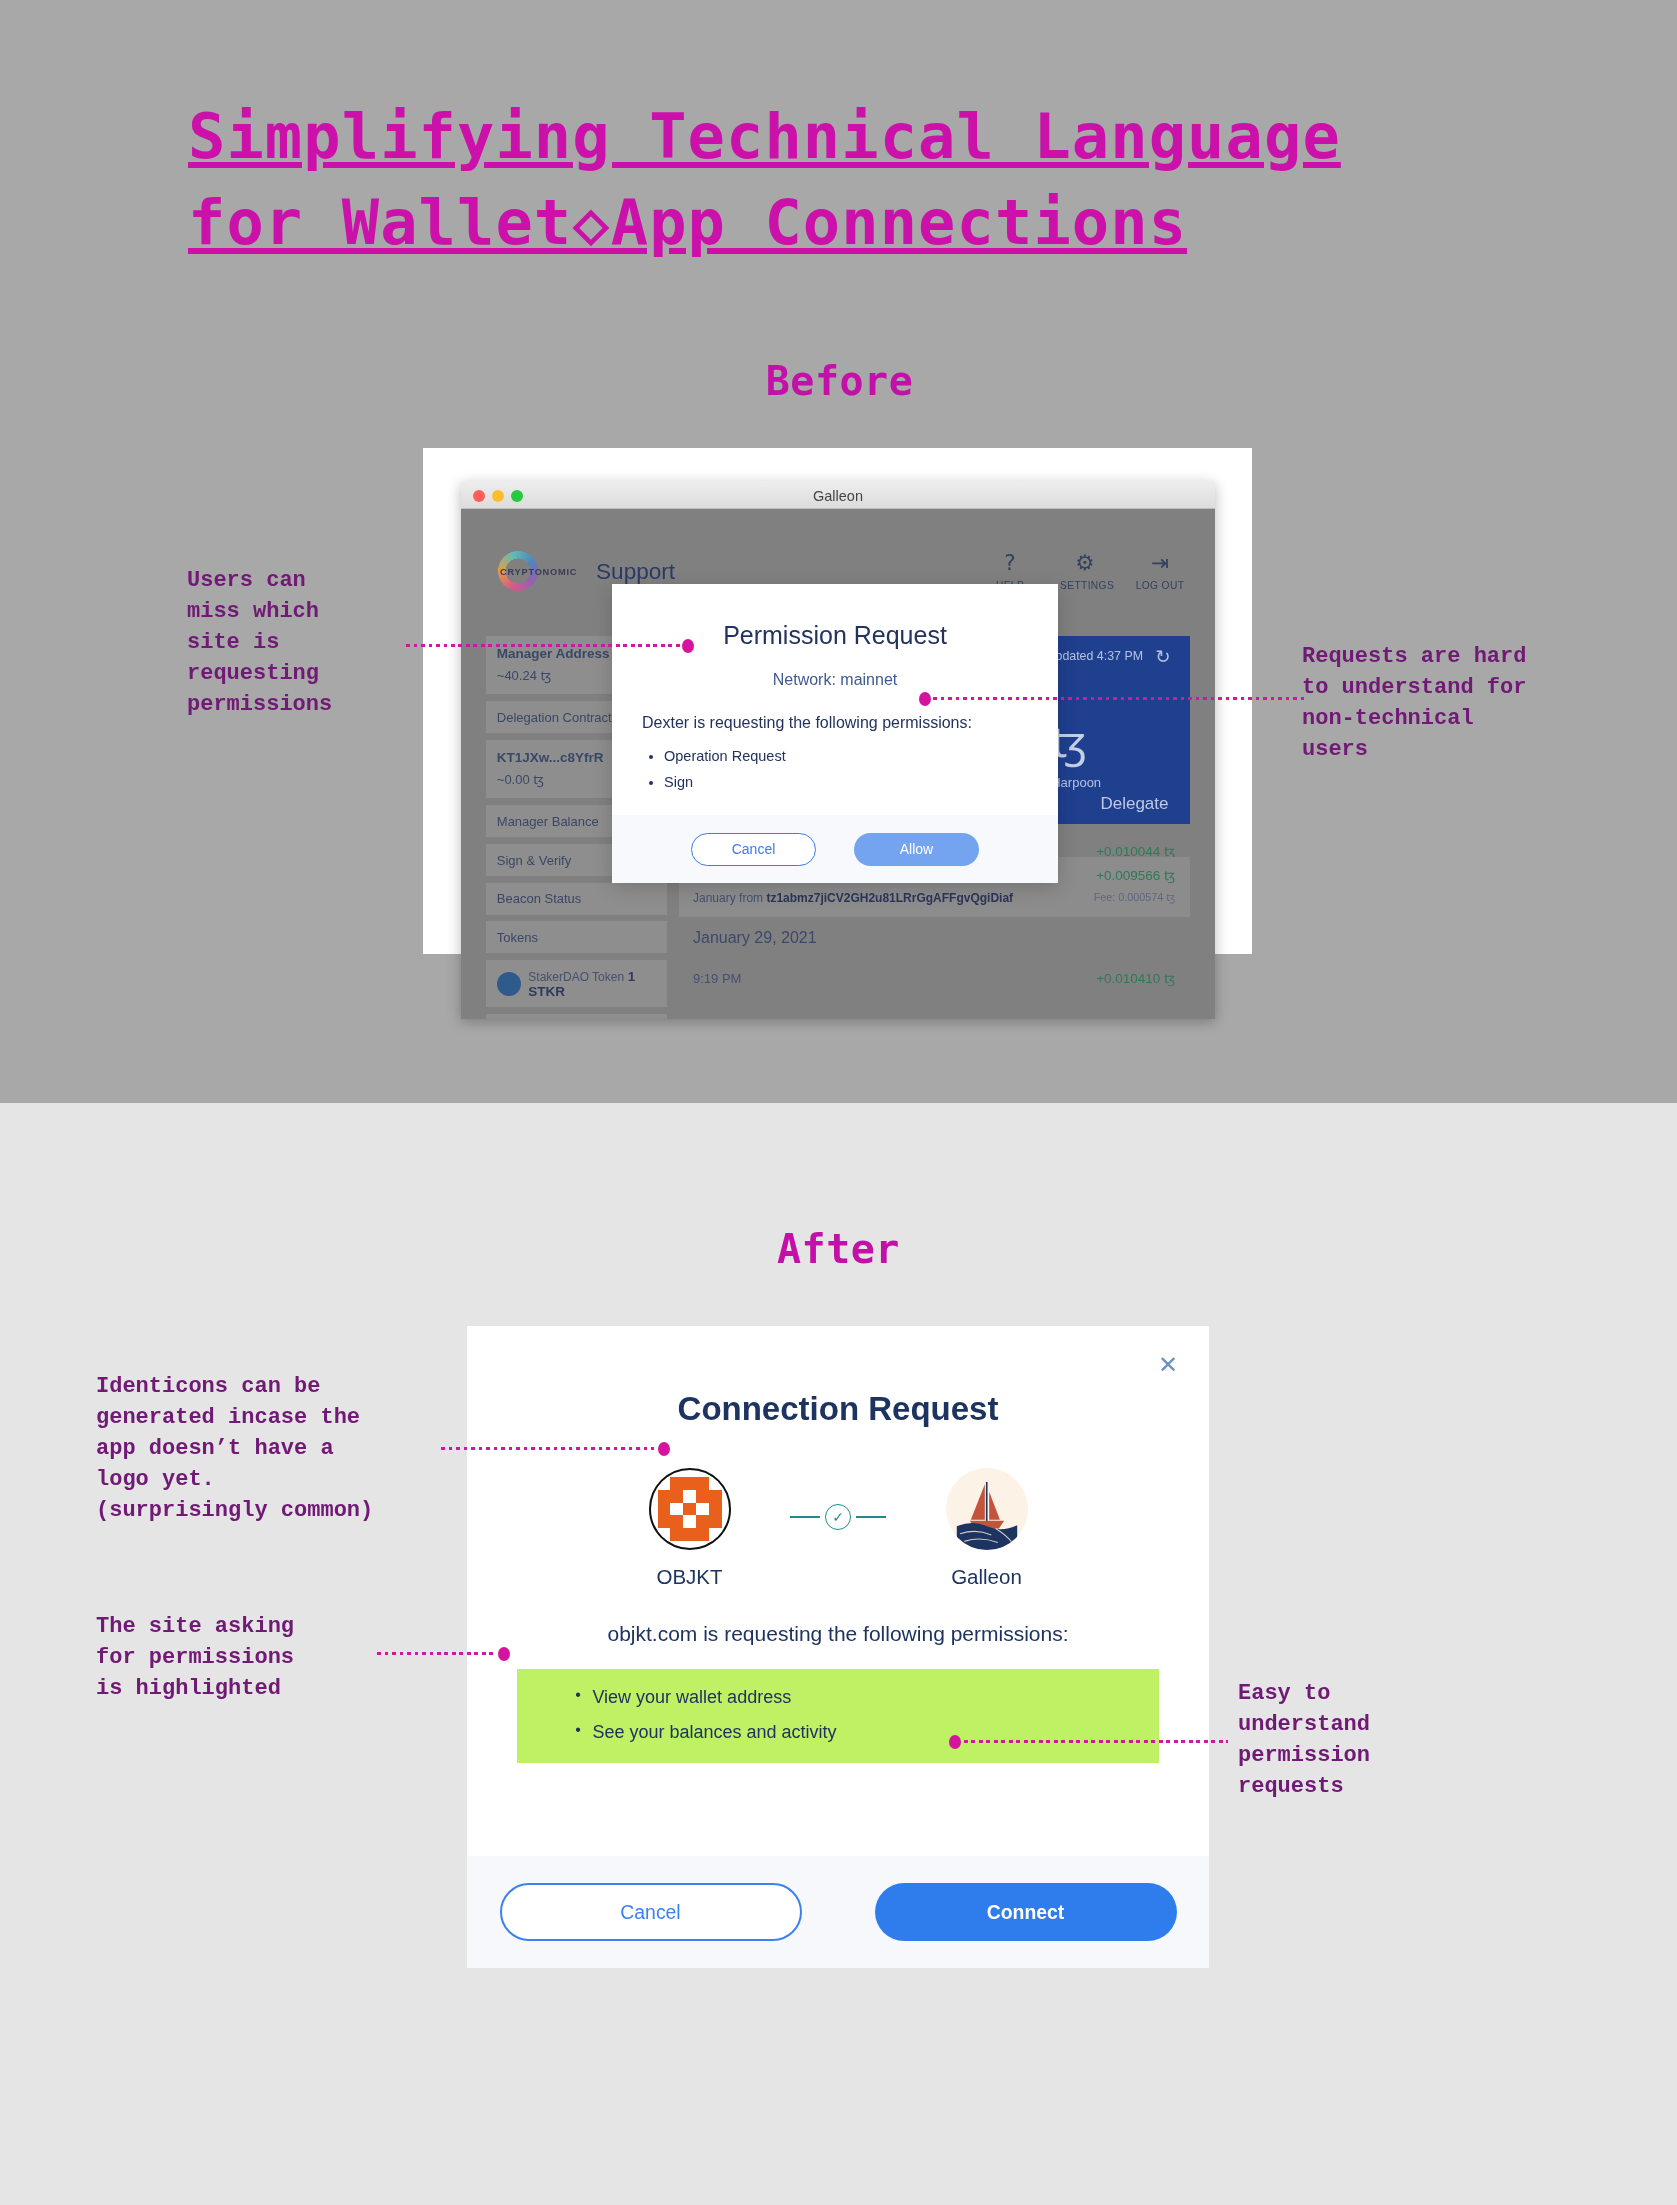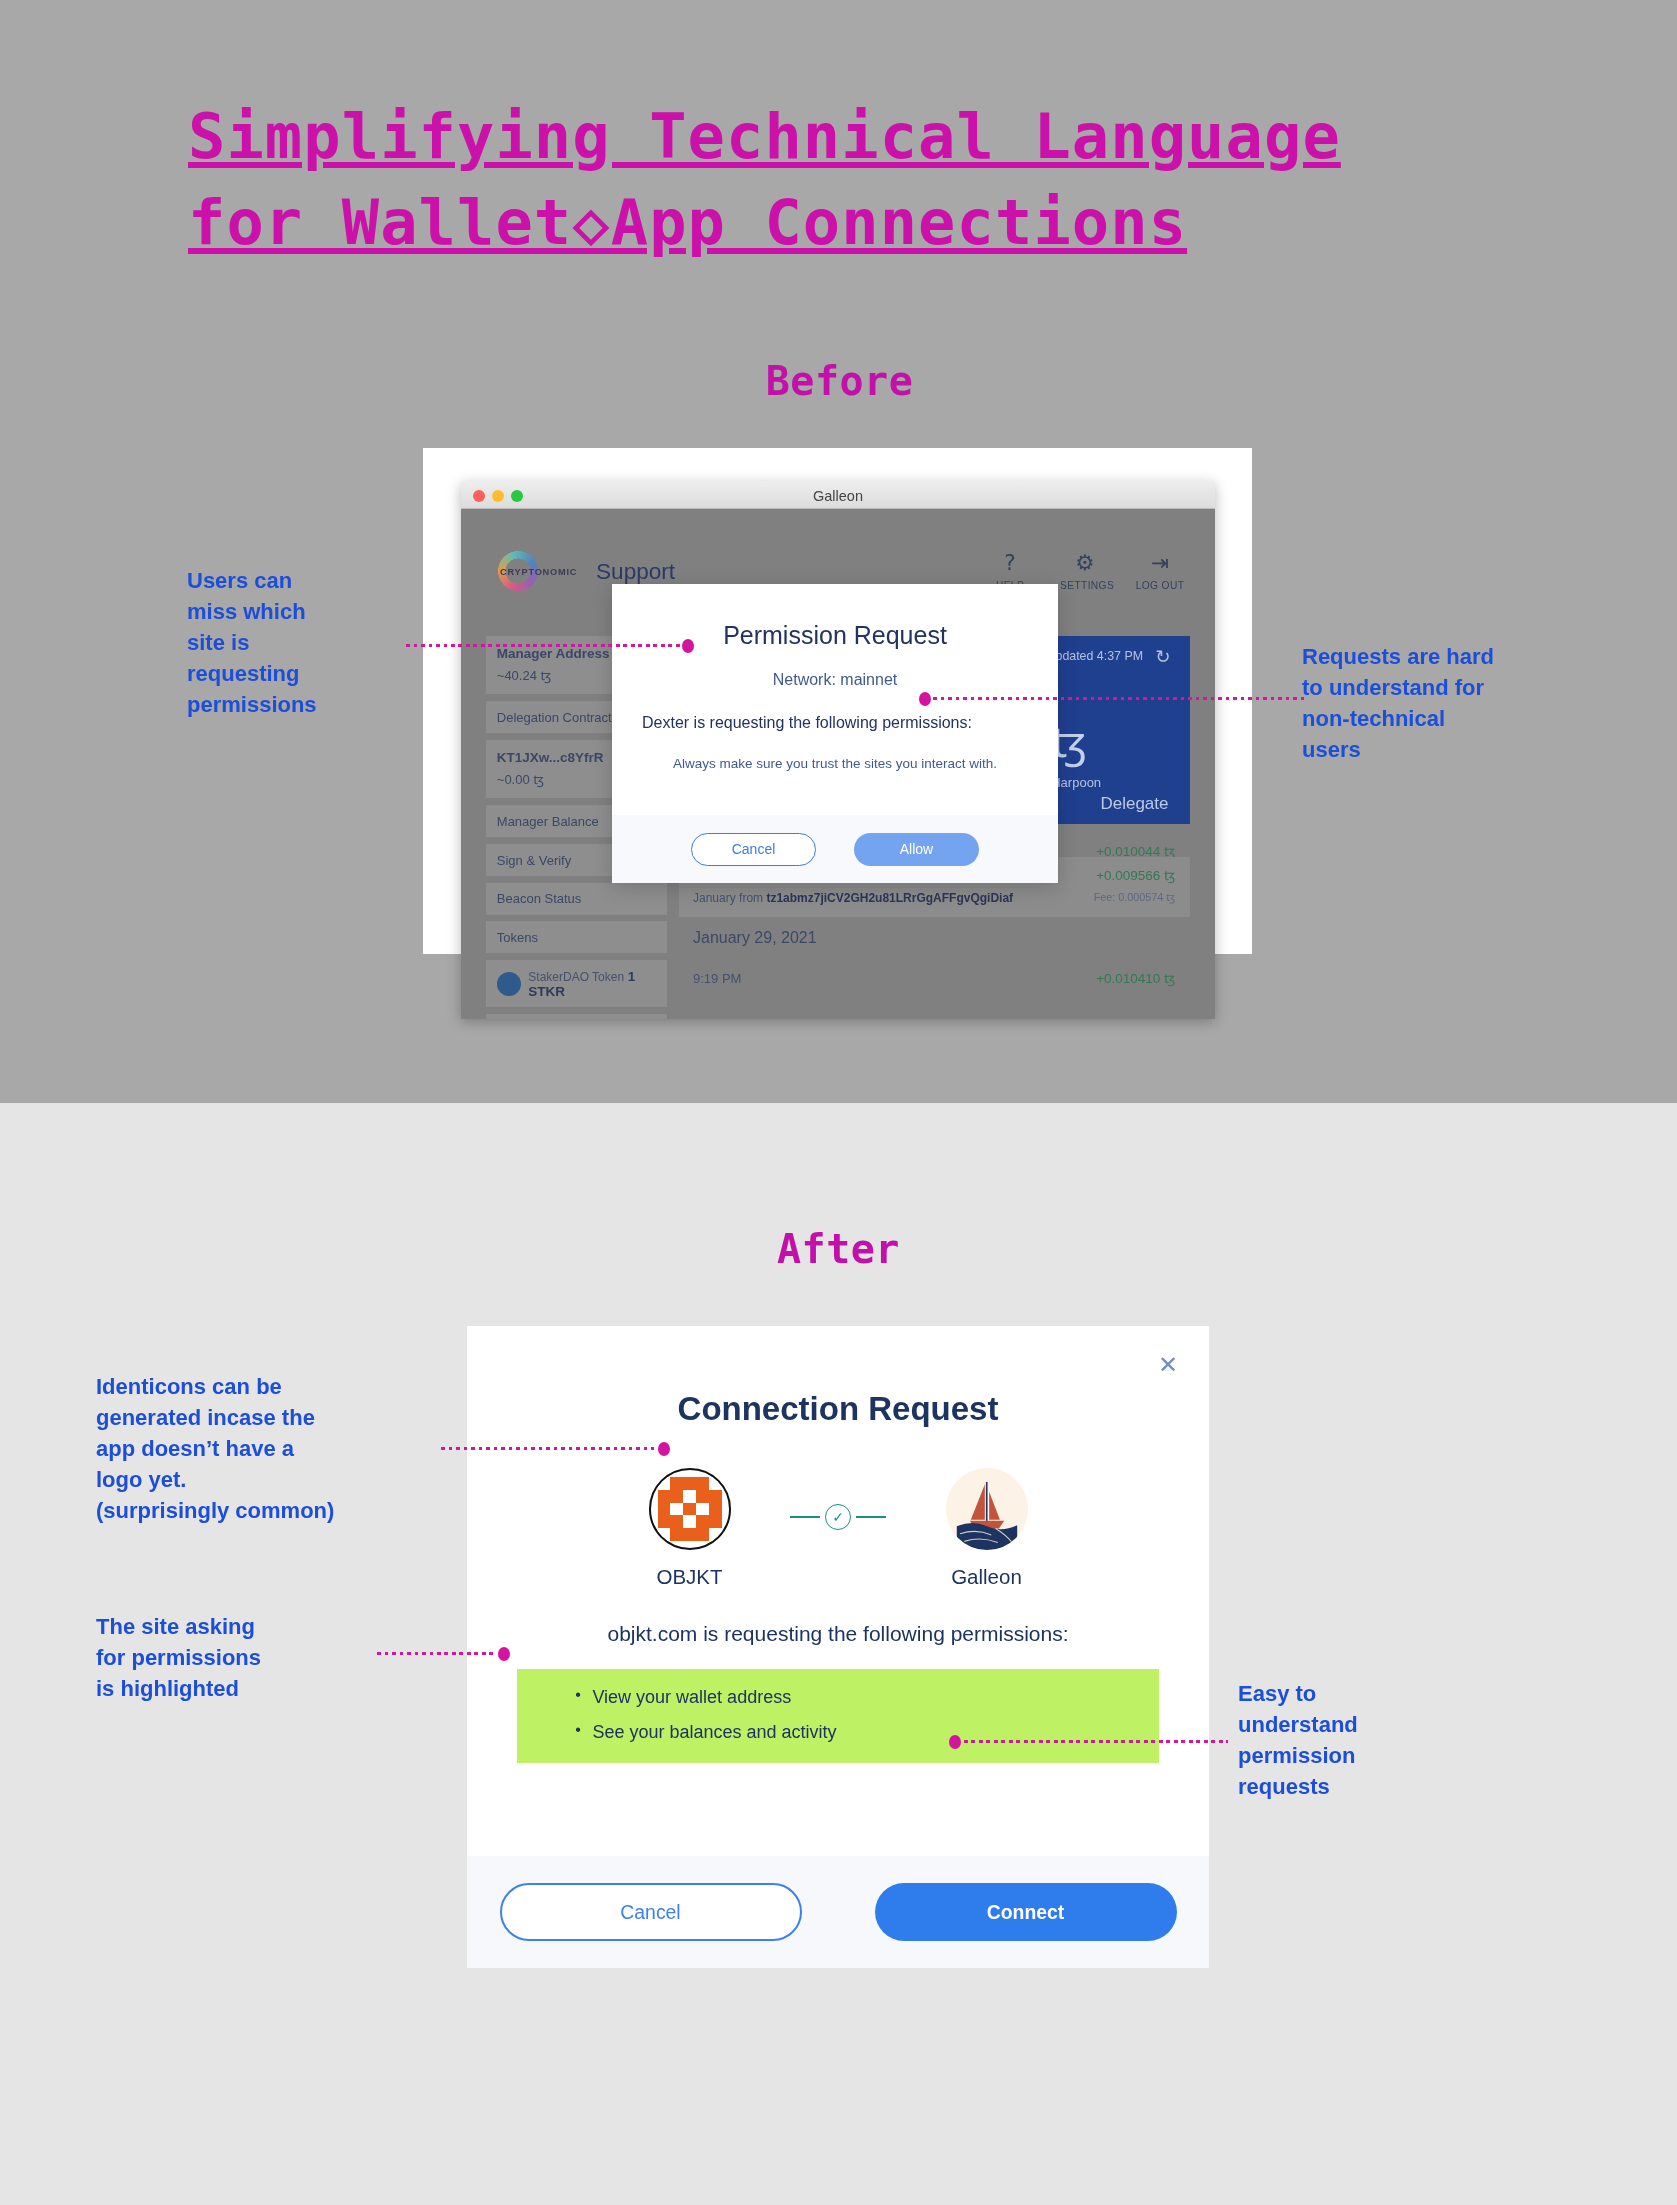--- a/index.html
+++ b/index.html
@@ -43,25 +43,25 @@
     letter-spacing: 0.5px;
     text-align: center;
     width: 323px;
   }
   .label-before { left: 678px; top: 358px; }
   .label-after  { left: 677px; top: 1226px; }
 
   
   .anno {
     position: absolute;
-    font-family: Liberation Sans, sans-serif;
+    font-family: Liberation Mono, monospace;
     font-weight: 700;
     font-size: 22px;
     line-height: 31px;
-    color: #1d4ed8;
+    color: #701a75;
     white-space: pre-line;
     letter-spacing: 0px;
   }
   .anno-right { text-align: left; }
 
   
   .leader {
     position: absolute;
     height: 2.7px;
     background-image: repeating-linear-gradient(to right,
@@ -399,20 +399,24 @@
 
       </div>
     </div>
   </div>
 </div>
 
 <div class="perm-dialog">
   <div class="pd-title">Permission Request</div>
   <div class="pd-net">Network: mainnet</div>
   <div class="pd-req">Dexter is requesting the following permissions:</div>
+  <ul class="pd-list">
+    <li>Operation Request</li>
+    <li>Sign</li>
+  </ul>
   <div class="pd-trust">Always make sure you trust the sites you interact with.</div>
   <div class="pd-footer">
     <div class="pd-btn ghost">Cancel</div>
     <div class="pd-btn solid">Allow</div>
   </div>
 </div>
 
 <div class="anno" style="left:187px; top:565px; width:232px;">Users can
 miss which
 site is

